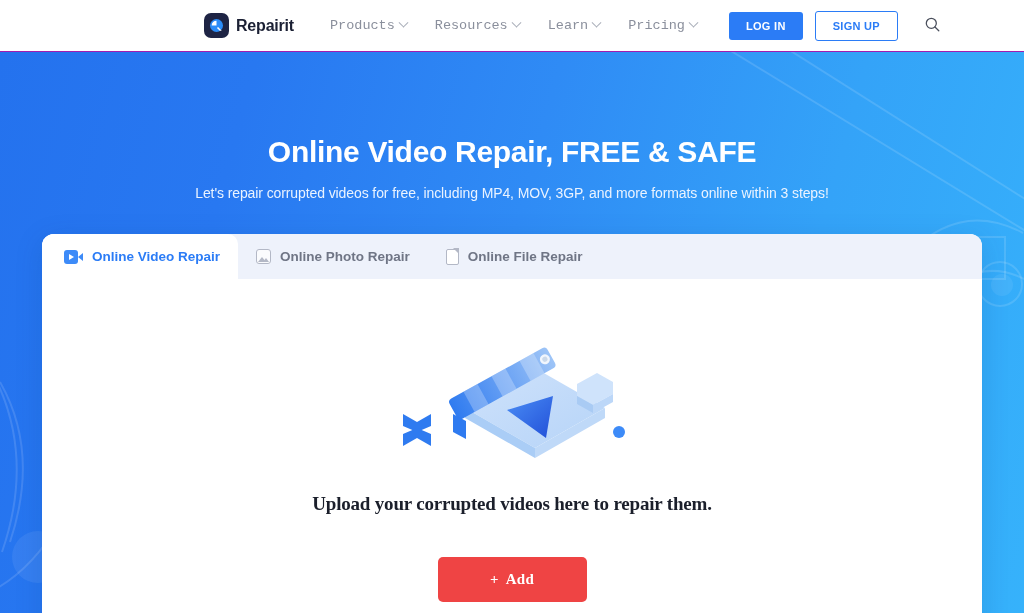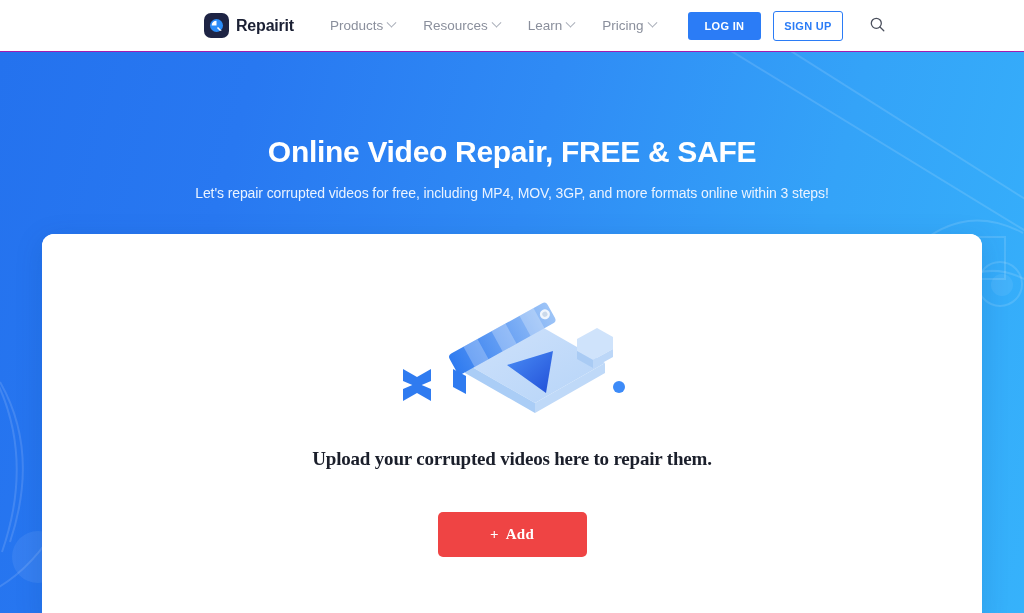--- a/index.html
+++ b/index.html
@@ -56,20 +56,21 @@
   .brand-name {
     font-size: 16px;
     font-weight: bold;
     color: #1b2034;
     letter-spacing: -0.2px;
   }
 
   .nav {
     display: flex;
     align-items: center;
+    font-family: Liberation Mono, monospace;
   }
 
   .nav-item {
     display: flex;
     align-items: center;
     gap: 5px;
     font-size: 13.5px;
     color: #8a8f9c;
     padding: 0 14px;
     cursor: pointer;
@@ -107,21 +108,21 @@
   }
 
   .btn-signup {
     background: #ffffff;
     color: #2b7cf6;
     font-size: 11px;
     font-weight: bold;
     letter-spacing: 0.3px;
     border: 1px solid #2b7cf6;
     border-radius: 3px;
-    padding: 8px 10px;
+    padding: 8px 17px;
     cursor: pointer;
     font-family: inherit;
   }
 
   .search-btn {
     margin-left: 10px;
     background: none;
     border: none;
     cursor: pointer;
     display: flex;
@@ -406,20 +407,42 @@
       <circle cx="38" cy="505" r="26"></circle>
     </g>
   </svg>
 
   <div class="hero-content">
     <h1 class="hero-title">Online Video Repair, FREE &amp; SAFE</h1>
     <p class="hero-sub">Let's repair corrupted videos for free, including MP4, MOV, 3GP, and more formats online within 3 steps!</p>
 
     <div class="card">
 
+      <div class="tabbar">
+
+        <button class="tab active">
+          <span class="icon-video">
+            <span class="body"></span>
+              <span class="play"></span>
+              <span class="lens"></span>
+          </span>
+          <span>Online Video Repair</span>
+        </button>
+
+        <button class="tab">
+          <span class="icon-image"></span>
+          <span>Online Photo Repair</span>
+        </button>
+
+        <button class="tab">
+          <span class="icon-file"></span>
+          <span>Online File Repair</span>
+        </button>
+
+      </div>
 
       <div class="card-body">
 
         <div class="illustration">
           <svg width="250" height="140" viewBox="0 0 250 140">
             <defs>
               <linearGradient id="slateBody" x1="0" y1="0" x2="1" y2="1">
                 <stop offset="0%" stop-color="#cfe2fb"></stop>
                 <stop offset="100%" stop-color="#b6d4f8"></stop>
               </linearGradient>

